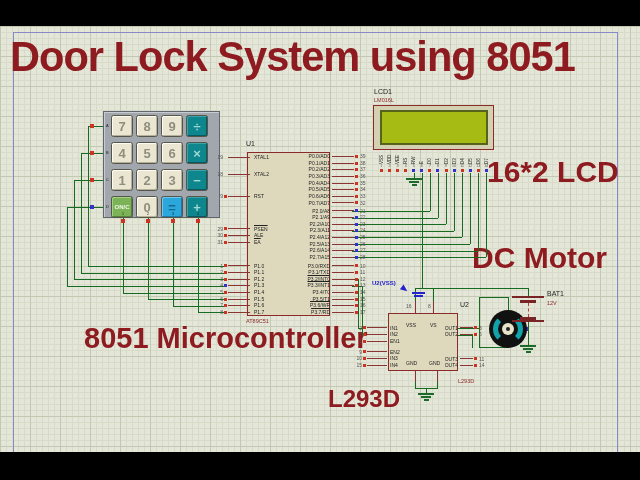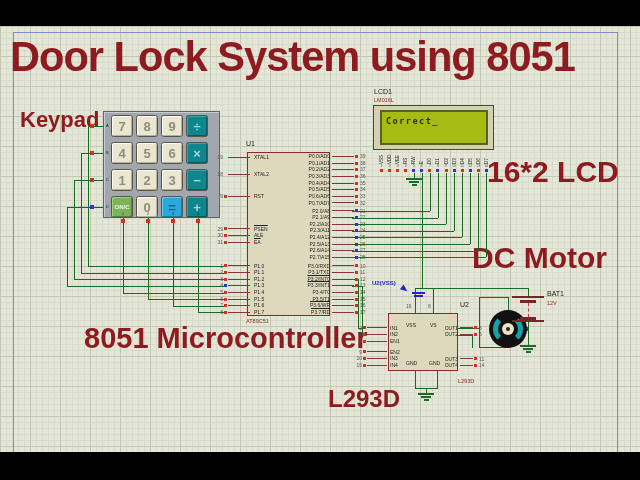--- a/index.html
+++ b/index.html
@@ -121,21 +121,20 @@
 <body>
 
 <div id="stage">
   <div id="sheet"></div>
   <div id="frame"></div>
 
   <div class="bar" id="bar-top"></div>
   <div class="bar" id="bar-bot"></div>
 
   <div class="abs red-text" id="title">Door Lock System using 8051</div>
-  <div class="abs red-text big-label" style="left:20px;top:107px;font-size:22px;">Keypad</div>
   <div class="abs red-text big-label" style="left:487px;top:155px;font-size:30px;">16*2 LCD</div>
   <div class="abs red-text big-label" style="left:472px;top:241px;font-size:30px;">DC Motor</div>
   <div class="abs red-text big-label" style="left:84px;top:322px;font-size:29px;">8051 Microcontroller</div>
   <div class="abs red-text big-label" style="left:328px;top:385px;font-size:24px;">L293D</div>
 
   <i class="w" style="left:88px;top:126px;width:15px;height:1px"></i>
   <i class="w" style="left:88px;top:126px;width:1px;height:140px"></i>
   <i class="w" style="left:88px;top:266px;width:137px;height:1px"></i>
   <i class="w" style="left:81px;top:153px;width:22px;height:1px"></i>
   <i class="w" style="left:81px;top:153px;width:1px;height:120px"></i>
@@ -548,21 +547,20 @@
         <span class="stub"></span>
         <span class="sq red"></span>
         <span class="num">17</span>
       </div>
     </div>
 
   <span class="chip-ref" style="left:374px;top:88px">LCD1</span>
   <span class="chip-part" style="left:374px;top:97px">LM016L</span>
   <div id="lcd-body">
     <div id="lcd-screen">
-      <div>Correct_</div>
     </div>
   </div>
   <div id="lcd-pins">
 
       <div class="lcd-pin">
         <span class="vlbl">VSS</span>
         <span class="pnum">1</span>
         <span class="psq red"></span>
       </div>
 

